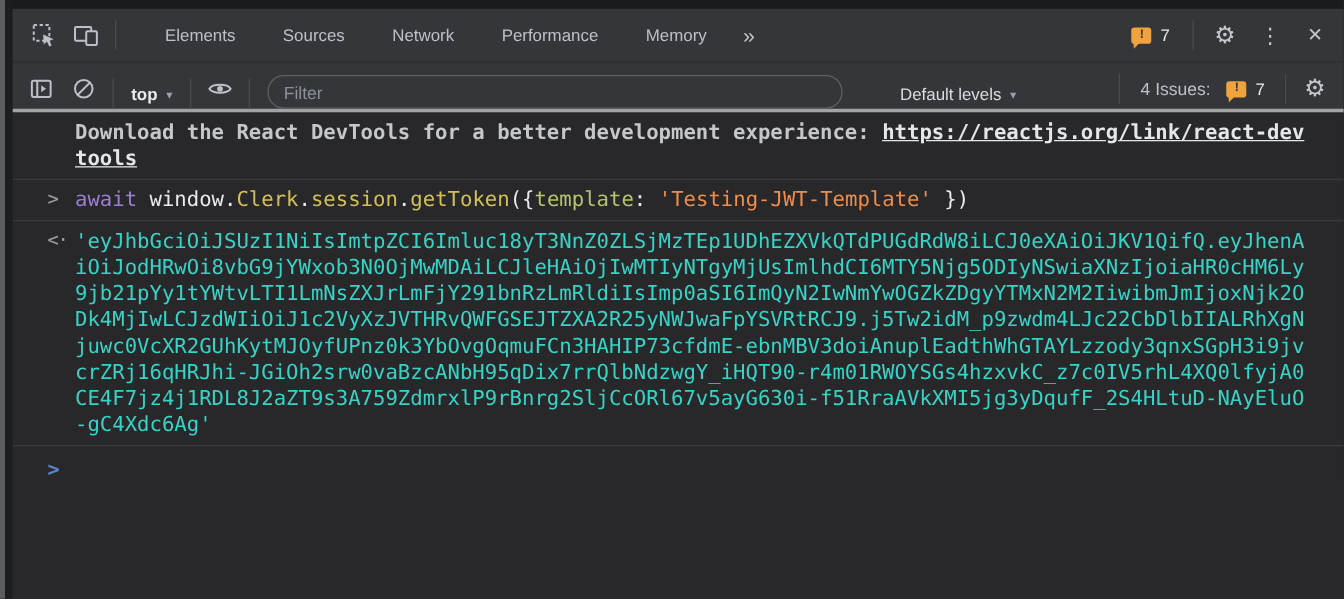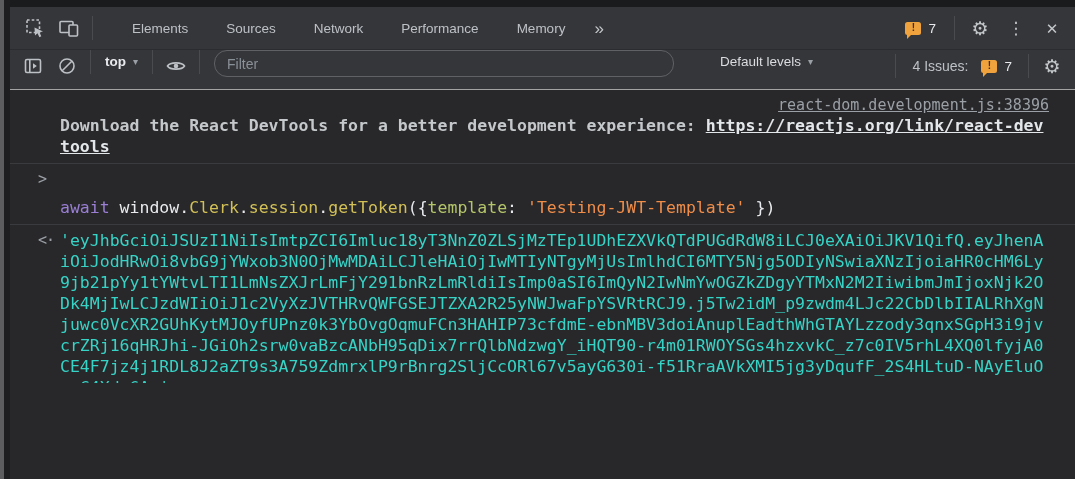--- a/index.html
+++ b/index.html
@@ -39,22 +39,22 @@
   .issue-badge::after { content:""; position:absolute; left:2px; bottom:-4px;
                         border:3px solid transparent; border-top-color:#f0a23c; border-left-color:#f0a23c; }
   .issue-badge span { color:#33342f; font-size:10px; font-weight:bold; line-height:1; }
   .issues-count { color:#e8eaed; font-size:13.5px; }
   .glyph { font-size:17px; color:#c4c7ca; line-height:1; }
   .glyph-close { font-size:15px; }
   .glyph-gear { font-size:19px; }
 
   
   .toolbar {
-    height:40px; background:#35363a; display:flex; align-items:flex-start;
-    border-bottom:1px solid #a3a3a3; flex:0 0 auto; padding:0 6px;
+    height:40px; background:#35363a; display:flex; align-items:flex-end;
+    border-bottom:3px solid #a3a3a3; flex:0 0 auto; padding:0 6px;
   }
   .dropdown { display:flex; align-items:center; gap:7px; background:none; border:none; cursor:pointer;
               color:#dadce0; font-size:13.5px; font-family:inherit; padding:4px 8px; }
   .dropdown .caret { font-size:10px; color:#9aa0a6; }
   .dd-top { font-weight:bold; color:#e8eaed; }
   .filter-input {
     width:460px; height:27px; background:transparent; border:1px solid #606165; border-radius:13px;
     color:#e8eaed; font-size:14px; font-family:inherit; padding:0 12px; margin:0 8px; outline:none;
   }
   .filter-input::placeholder { color:#8a9097; }
@@ -63,21 +63,21 @@
 
   
   .console { flex:1; overflow:hidden; background:#28282a;
              font-family:"DejaVu Sans Mono", monospace; font-size:16.5px; }
   .crow { position:relative; padding:5px 26px 6px 50px; border-bottom:1px solid #3a3b3e; line-height:21px; }
   .marker { position:absolute; left:28px; top:5px; color:#9aa0a6; font-size:15px; line-height:21px; }
   .src-line { text-align:right; line-height:20px; }
   .srclink { color:#9aa0a6; font-size:15px; text-decoration:underline; cursor:pointer; }
   .msg { width:988px; word-break:break-all; color:#c5c8cb; font-weight:bold; }
   .msg a { color:#e4e7ea; font-weight:bold; text-decoration:underline; cursor:pointer; }
-  .code { width:988px; word-break:break-all; color:#e8eaed;margin-top:28px; }
+  .code { width:988px; word-break:break-all; color:#e8eaed; }
   .tok-keyword  { color:#9a7fd5; }
   .tok-object   { color:#e8eaed; }
   .tok-property { color:#d2c057; }
   .tok-key      { color:#b4c56a; }
   .tok-string   { color:#ef8d49; }
   .tok-plain    { color:#e8eaed; }
   .token-value { width:988px; word-break:break-all; color:#35d4c7; }
   .result-marker { letter-spacing:-1px; }
   .prompt-row { border-bottom:none; padding-top:8px; }
   .prompt { position:absolute; left:28px; top:8px; color:#5a83c9; font-weight:bold; font-size:16px; }
@@ -192,23 +192,20 @@
       <div class="vsep"></div>
       <button class="icon-btn">
         <span class="glyph glyph-gear">⚙</span>
       </button>
     </div>
   </div>
 
   <div class="console">
 
     <div class="crow">
-      <div class="src-line">
-        <a class="srclink" href="#">react-dom.development.js:38396</a>
-      </div>
       <div class="msg"><span>Download the React DevTools for a better development experience: </span><a href="#">https://reactjs.org/link/react-devtools</a></div>
     </div>
 
     <div class="crow">
       <span class="marker">&gt;</span>
       <div class="code" id="command-code"><span class="tok-keyword">await </span><span class="tok-object">window</span><span class="tok-plain">.</span><span class="tok-property">Clerk</span><span class="tok-plain">.</span><span class="tok-property">session</span><span class="tok-plain">.</span><span class="tok-property">getToken</span><span class="tok-plain">({</span><span class="tok-key">template</span><span class="tok-plain">: </span><span class="tok-string">'Testing-JWT-Template'</span><span class="tok-plain"> })</span></div>
     </div>
 
     <div class="crow">
       <span class="marker result-marker">&lt;·</span>

